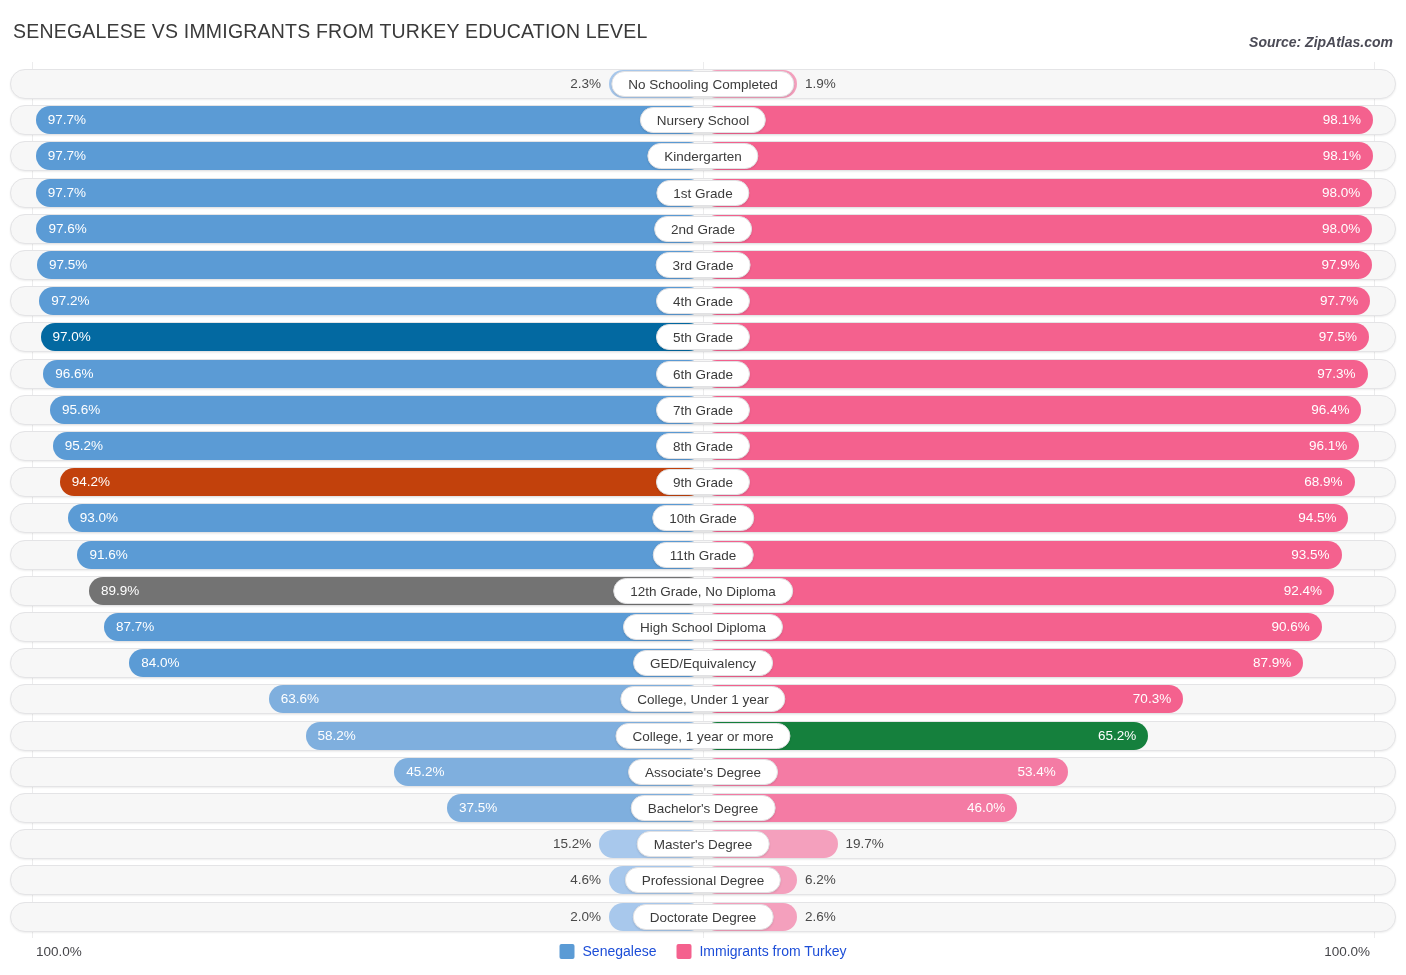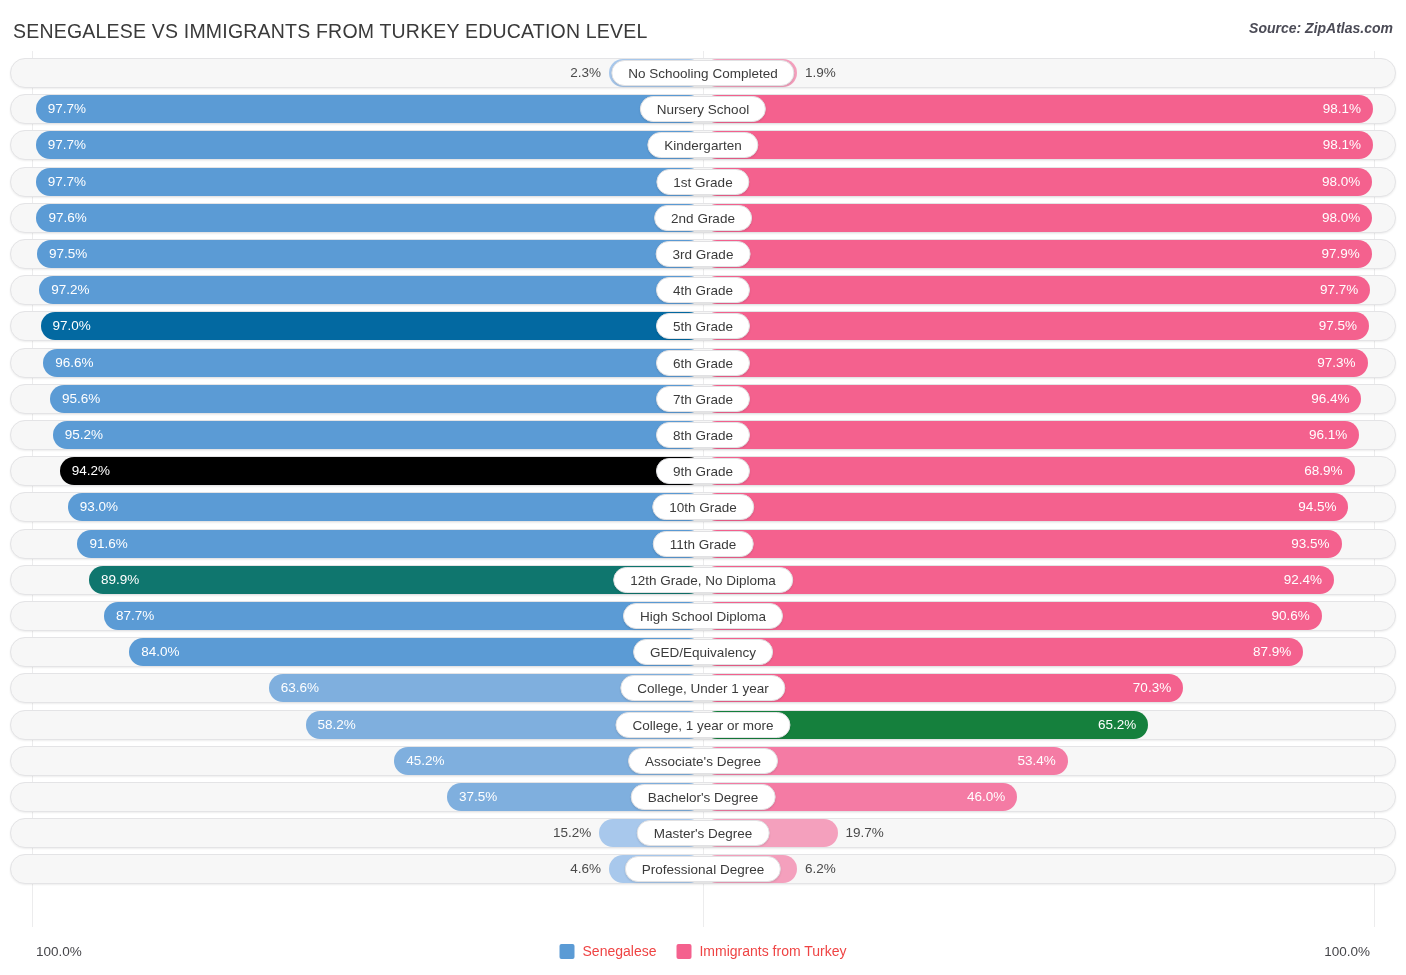--- a/index.html
+++ b/index.html
@@ -13,27 +13,27 @@
   #app { position: relative; width: 1406px; height: 975px; background: #fff; }
 
   
   .hdr { position: absolute; top: 0; left: 0; width: 1406px; height: 62px; }
   .hdr-title {
     position: absolute; left: 13px; top: 20px;
     font-size: 19.5px; letter-spacing: .2px; color: #3a3a3a; font-weight: 400;
     white-space: nowrap;
   }
   .hdr-source {
-    position: absolute; right: 13px; top: 20px;
+    position: absolute; right: 13px; top: 34px;
     font-size: 14px; font-style: italic; font-weight: bold; color: #4b4b56;
     white-space: nowrap;
   }
 
   
-  .plot { position: absolute; left: 0; top: 51px; width: 1406px; height: 876px; }
+  .plot { position: absolute; left: 0; top: 62px; width: 1406px; height: 876px; }
   .vgrid {
     position: absolute; top: 0; bottom: 0; width: 1px;
     background: #ececed;
   }
 
   
   .row {
     position: absolute; left: 10px; width: 1386px; height: 30px;
     border: 1px solid #e4e4e6;
     border-radius: 15px;
@@ -74,21 +74,21 @@
   
   .foot { position: absolute; left: 0; top: 936px; width: 1406px; height: 39px; }
   .ax-left  { position: absolute; left: 36px;  top: 8px; font-size: 13.5px; color: #46464a; }
   .ax-right { position: absolute; right: 36px; top: 8px; font-size: 13.5px; color: #46464a; }
   .legend {
     position: absolute; left: 50%; transform: translateX(-50%); top: 7px;
     display: flex; align-items: center; gap: 20px;
   }
   .lg-item { display: flex; align-items: center; gap: 8px; }
   .lg-sw { width: 15px; height: 15px; border-radius: 2px; display: block; }
-  .lg-tx { font-size: 14px; color: #ef4444; white-space: nowrap; }
+  .lg-tx { font-size: 14px; color: #1d4ed8; white-space: nowrap; }
 </style>
 </head>
 <body>
 
 <div id="app">
 
   <div class="hdr">
     <div class="hdr-title">SENEGALESE VS IMMIGRANTS FROM TURKEY EDUCATION LEVEL</div>
     <div class="hdr-source">Source: ZipAtlas.com</div>
   </div>
@@ -211,21 +211,21 @@
             <span class="bar-lbl">95.2%</span>
           </div>
           <div class="bar right" style="width: 656.363px; background: rgb(244, 97, 142);">
             <span class="bar-lbl">96.1%</span>
           </div>
           <div class="pill">8th Grade</div>
         </div>
       </div>
       <div class="row" style="top: 405.2px;">
         <div class="row-inner">
-          <div class="bar left" style="width: 643.386px; background: #000000;">
+          <div class="bar left" style="width: 643.386px; background: #c2410c;">
             <span class="bar-lbl">94.2%</span>
           </div>
           <div class="bar right" style="width: 651.582px; background: rgb(244, 97, 142);">
             <span class="bar-lbl">68.9%</span>
           </div>
           <div class="pill">9th Grade</div>
         </div>
       </div>
       <div class="row" style="top: 441.4px;">
         <div class="row-inner">
@@ -244,21 +244,21 @@
             <span class="bar-lbl">91.6%</span>
           </div>
           <div class="bar right" style="width: 638.605px; background: rgb(244, 97, 142);">
             <span class="bar-lbl">93.5%</span>
           </div>
           <div class="pill">11th Grade</div>
         </div>
       </div>
       <div class="row" style="top: 513.8px;">
         <div class="row-inner">
-          <div class="bar left" style="width: 614.017px; background: #0f766e;">
+          <div class="bar left" style="width: 614.017px; background: #737373;">
             <span class="bar-lbl">89.9%</span>
           </div>
           <div class="bar right" style="width: 631.092px; background: rgb(244, 97, 142);">
             <span class="bar-lbl">92.4%</span>
           </div>
           <div class="pill">12th Grade, No Diploma</div>
         </div>
       </div>
       <div class="row" style="top: 550px;">
         <div class="row-inner">
@@ -335,20 +335,29 @@
           <div class="pill">Master's Degree</div>
         </div>
       </div>
       <div class="row" style="top: 803.4px;">
         <div class="row-inner">
           <div class="bar left" style="width: 94px; background: rgb(168, 200, 236);"></div>
           <span class="out-lbl" style="right: calc(50% + 102px);">4.6%</span>
           <div class="bar right" style="width: 94px; background: rgb(244, 160, 189);"></div>
           <span class="out-lbl" style="left: calc(50% + 102px);">6.2%</span>
           <div class="pill">Professional Degree</div>
+        </div>
+      </div>
+      <div class="row" style="top: 839.6px;">
+        <div class="row-inner">
+          <div class="bar left" style="width: 94px; background: rgb(168, 200, 236);"></div>
+          <span class="out-lbl" style="right: calc(50% + 102px);">2.0%</span>
+          <div class="bar right" style="width: 94px; background: rgb(244, 160, 189);"></div>
+          <span class="out-lbl" style="left: calc(50% + 102px);">2.6%</span>
+          <div class="pill">Doctorate Degree</div>
         </div>
       </div>
     </div>
 
   <div class="foot">
     <div class="ax-left">100.0%</div>
     <div class="ax-right">100.0%</div>
     <div class="legend" id="legend">
         <div class="lg-item">
           <span class="lg-sw" style="background: rgb(91, 155, 213);"></span>

